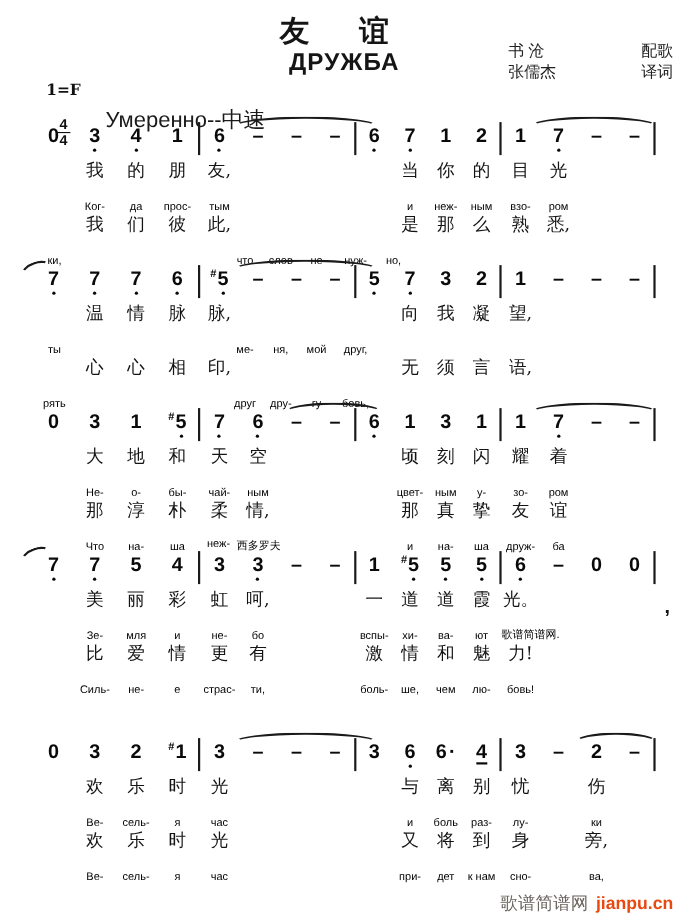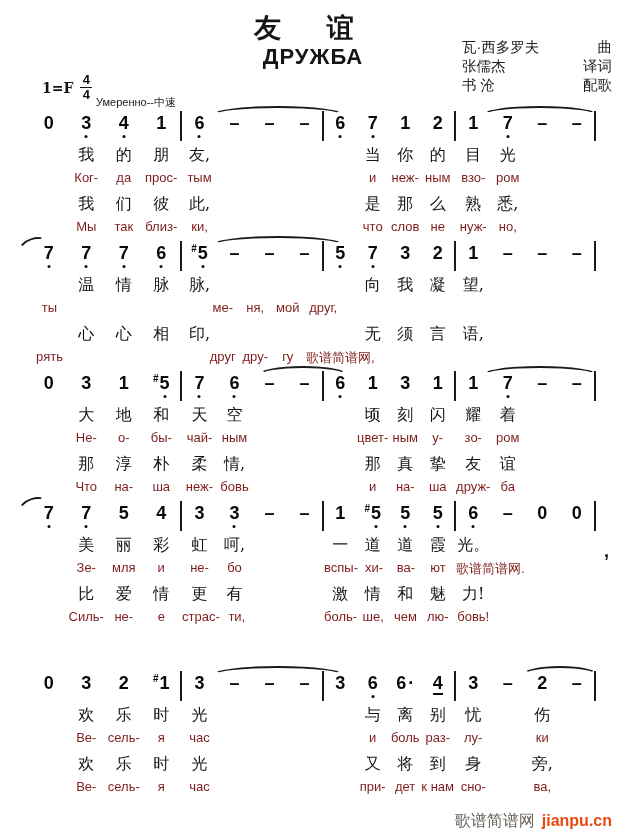--- a/index.html
+++ b/index.html
@@ -5,73 +5,69 @@
   html,body{margin:0;padding:0;background:#fff;}
   .page{position:relative;width:626px;height:840px;background:#ffffff;overflow:hidden;
         font-family:"Liberation Sans",sans-serif;color:#111;}
   .title{position:absolute;top:10px;left:0;width:626px;text-align:center;
          font-family:"DejaVu Serif",serif;font-weight:700;font-size:27px;letter-spacing:18px;color:#151515;}
   .subtitle{position:absolute;top:44px;left:0;width:626px;text-align:center;
             font-weight:700;font-size:22px;letter-spacing:1px;color:#151515;}
   .credits{position:absolute;top:38px;right:14px;width:150px;font-size:14.5px;line-height:19px;color:#222;}
   .credit-line{display:flex;justify-content:space-between;}
   .keysig{position:absolute;top:74px;left:42px;font-size:14px;font-weight:600;
-          display:flex;align-items:center;gap:7px;font-family:"DejaVu Serif",serif;}
+          display:flex;align-items:center;gap:17px;font-family:"DejaVu Serif",serif;flex-direction:column;}
   .frac{display:inline-flex;flex-direction:column;align-items:center;font-size:13px;line-height:12px;
         font-weight:700;font-family:"Liberation Sans",sans-serif;}
   .fline{width:12px;height:1px;background:#111;margin:1px 0;}
-  .tempo{position:absolute;top:95px;left:96px;font-size:11px;color:#1a1a1a;}
+  .tempo{position:absolute;top:95px;left:96px;font-size:20px;color:#1a1a1a;}
   .score{position:absolute;top:113px;left:30px;width:570px;}
   .system{position:relative;height:130px;}
   .system.gap{margin-top:40px;}
   .row{display:flex;align-items:flex-start;}
   .row.notes{height:32px;position:relative;}
   .cell{display:flex;}
   .c1{width:150px;}.c2{width:140px;}.c3{width:130px;}.c4{width:138px;}
   .bar{width:2px;height:30px;background:#1a1a1a;margin-top:-2px;}
   .sp{width:2px;}
   .nt{flex:1;text-align:center;font-weight:700;font-size:18px;line-height:20px;position:relative;
       font-family:"Liberation Sans",sans-serif;color:#0a0a0a;}
   .nt b{font-weight:700;position:relative;display:inline-block;}
   .nt.low b::after{content:'';position:absolute;left:50%;transform:translateX(-50%);bottom:-5px;
       width:3px;height:3px;border-radius:50%;background:#0a0a0a;}
   .sh{font-size:10px;position:relative;top:-7px;margin-right:1px;font-weight:700;}
   .ad{font-weight:700;margin-left:2px;}
   .ul{border-bottom:2px solid #0a0a0a;}
   .lyr .syl{flex:1;text-align:center;white-space:nowrap;}
   .zh{height:25px;font-family:"DejaVu Serif",serif;font-size:16px;color:#141414;}
-  .ru{height:24px;font-size:13px;color:#7f1d1d;}
+  .ru{height:24px;font-size:10px;color:#000000;align-items:flex-end;}
   .slur{position:absolute;top:-7px;height:14px;border:2px solid transparent;
         border-top:2px solid #1a1a1a;border-radius:50%;}
   .tiein{position:absolute;top:-5px;left:-11px;width:24px;height:12px;border:2px solid transparent;
          border-top:2px solid #1a1a1a;border-radius:50%;transform:rotate(-20deg);}
   .breath{position:absolute;left:574px;top:38px;font-size:18px;font-weight:700;color:#111;}
   .watermark{position:absolute;top:811px;right:14px;font-size:16px;font-family:"DejaVu Serif",serif;}
   .watermark a{text-decoration:none;margin-left:7px;font-family:"Liberation Sans",sans-serif;font-weight:600;}
 </style>
 </head>
 <body>
 
 <div class="page">
 
   <div class="title">友 谊</div>
   <div class="subtitle">ДРУЖБА</div>
 
   <div class="credits">
     <div class="credit-line">
-      <span>瓦·西多罗夫</span>
-      <span>曲</span>
+      <span>书 沧</span>
+      <span>配歌</span>
     </div>
     <div class="credit-line">
       <span>张儒杰</span>
       <span>译词</span>
-    </div>
-    <div class="credit-line">
-      <span>书 沧</span>
-      <span>配歌</span>
     </div>
   </div>
 
   <div class="keysig">
     <span>1=F</span>
     <span class="frac">
       <span>4</span>
       <span class="fline"></span>
       <span>4</span>
     </span>
@@ -197,26 +193,20 @@
           <div class="sp"></div>
           <div class="cell c4">
             <span class="syl">熟</span>
             <span class="syl">悉,</span>
             <span class="syl"></span>
             <span class="syl"></span>
           </div>
           <div class="sp"></div>
         </div>
         <div class="row lyr ru">
-          <div class="cell c1">
-            <span class="syl"></span>
-            <span class="syl">Мы</span>
-            <span class="syl">так</span>
-            <span class="syl">близ-</span>
-          </div>
           <div class="sp"></div>
           <div class="cell c2">
             <span class="syl">ки,</span>
             <span class="syl"></span>
             <span class="syl"></span>
             <span class="syl"></span>
           </div>
           <div class="sp"></div>
           <div class="cell c3">
             <span class="syl"></span>
@@ -361,21 +351,21 @@
           </div>
           <div class="sp"></div>
           <div class="cell c3">
             <span class="syl"></span>
             <span class="syl">друг</span>
             <span class="syl">дру-</span>
             <span class="syl">гу</span>
           </div>
           <div class="sp"></div>
           <div class="cell c4">
-            <span class="syl">歌谱简谱网,</span>
+            <span class="syl">бовь,</span>
             <span class="syl"></span>
             <span class="syl"></span>
             <span class="syl"></span>
           </div>
           <div class="sp"></div>
         </div>
       </div>
       <div class="system">
         <div class="slur" style="left: 228px; width: 86px;"></div>
         <div class="slur" style="left: 452px; width: 112px;"></div>
@@ -502,21 +492,21 @@
         <div class="row lyr ru">
           <div class="cell c1">
             <span class="syl"></span>
             <span class="syl">Что</span>
             <span class="syl">на-</span>
             <span class="syl">ша</span>
           </div>
           <div class="sp"></div>
           <div class="cell c2">
             <span class="syl">неж-</span>
-            <span class="syl">бовь</span>
+            <span class="syl">西多罗夫</span>
             <span class="syl"></span>
             <span class="syl"></span>
           </div>
           <div class="sp"></div>
           <div class="cell c3">
             <span class="syl"></span>
             <span class="syl">и</span>
             <span class="syl">на-</span>
             <span class="syl">ша</span>
           </div>

